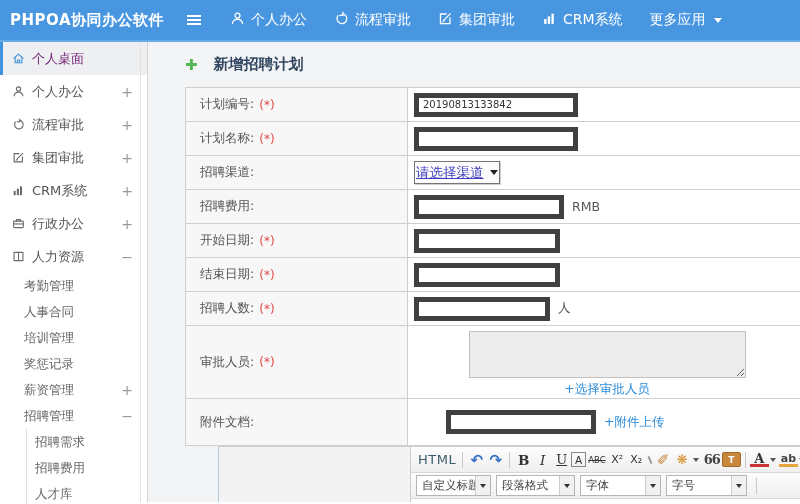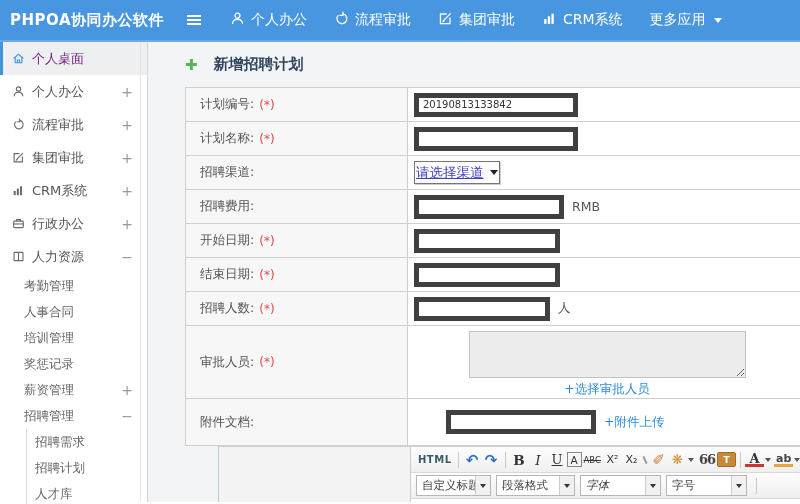--- a/index.html
+++ b/index.html
@@ -65,21 +65,21 @@
   
   .edw { margin-left:33px; display:flex; border-top:1px solid #cfcfcf; height:58px; background:#fff; }
   .edl { width:192px; flex:none; background:#f3f3f3; border-left:1px solid #aecdd6; }
   .edm { flex:1; display:flex; flex-direction:column; border-left:1px solid #ccc; min-width:0; }
   .tbr { display:flex; align-items:center; padding:0 5px; height:26px; flex:none; overflow:hidden;
     background:linear-gradient(#fdfdfd,#efefef); border-bottom:1px solid #d8d8d8; white-space:nowrap; }
   .edc { flex:1; background:#fff; }
   .tbtn { min-width:19px; height:20px; display:inline-flex; align-items:center; justify-content:center;
     padding:0 2px; font-size:12px; color:#333; cursor:pointer; flex:none; }
   .tsep { width:1px; height:16px; background:#c9c9c9; margin:0 4px; flex:none; }
-  .b-html { font-size:10px; font-weight:bold; color:#3b5b6b; letter-spacing:.5px; }
+  .b-html { font-size:13px; font-weight:normal; color:#3b5b6b; letter-spacing:.5px; }
   .b-undo::before { content:"↶"; } .b-redo::before { content:"↷"; }
   .b-undo,.b-redo { color:#2f6fc4; font-weight:bold; font-size:15px; }
   .serif { font-family:"DejaVu Serif","Liberation Serif",serif; }
   .b-bold { font-weight:bold; font-size:13.5px; }
   .b-italic { font-style:italic; font-size:13.5px; }
   .b-under { text-decoration:underline; font-size:13px; }
   .b-abox { border:1px solid #888; height:15px; min-width:15px; font-size:10.5px; padding:0 1px; }
   .b-strike { text-decoration:line-through; font-size:8.5px; }
   .b-sup,.b-sub { font-size:11px; }
   .b-eraser { width:13px; height:8px; border:1px solid #999; transform:rotate(-24deg);
@@ -91,21 +91,21 @@
     color:#fff; font-size:9px; font-weight:bold; }
   .b-fcolor { font-weight:bold; font-size:13px; line-height:11px; border-bottom:3px solid #c33; height:15px; }
   .b-hl { font-size:11px; font-weight:bold; color:#444; border-bottom:3px solid #e8a33d; height:15px; }
   .mini-car { width:0; height:0; border-left:3.5px solid transparent; border-right:3.5px solid transparent;
     border-top:4px solid #555; margin:0 3px 0 1px; flex:none; }
   .b-cutblue { width:9px; height:14px; background:#6d9fd4; border:1px solid #46759f;
     margin-left:auto; margin-right:-5px; flex:none; }
   .tb-select { display:inline-flex; align-items:center; height:21px; border:1px solid #b5b5b5;
     background:#fff; margin-right:5px; cursor:pointer; flex:none; }
   .ts-txt { padding:0 5px; font-size:11.5px; color:#444; }
-  .w1 .ts-txt{ width:58px; } .w2 .ts-txt{ width:62px; } .w3 .ts-txt{ width:64px;font-style:italic; } .w4 .ts-txt{ width:64px; }
+  .w1 .ts-txt{ width:58px; } .w2 .ts-txt{ width:62px; } .w3 .ts-txt{ width:64px; } .w4 .ts-txt{ width:64px; }
   .ts-arr { width:15px; height:100%; border-left:1px solid #ccc; background:#f1f1f1;
     display:flex; align-items:center; justify-content:center; }
   .ts-arr i { width:0; height:0; border-left:3.5px solid transparent; border-right:3.5px solid transparent;
     border-top:4px solid #333; }
   .ali { display:inline-flex; flex-direction:column; justify-content:space-between;
     width:15px; height:12px; padding:0; margin:0 4px; }
   .ali i { display:block; height:2px; background:#666; width:100%; }
   .al-l i:nth-child(even){ width:60%; align-self:flex-start; }
   .al-c i:nth-child(even){ width:60%; align-self:center; }
   .al-r i:nth-child(even){ width:60%; align-self:flex-end; }
@@ -262,21 +262,21 @@
       </div>
       <div class="s-item l2">
         <span>招聘管理</span>
         <span class="exp">−</span>
       </div>
       <div class="l3g">
         <div class="s-item l3">
             <span>招聘需求</span>
           </div>
         <div class="s-item l3">
-            <span>招聘计划</span>
+            <span>招聘费用</span>
           </div>
         <div class="s-item l3">
             <span>人才库</span>
           </div>
       </div>
     </div>
 
     <div class="main">
       <div class="ptitle">
         <span class="plus"></span>

